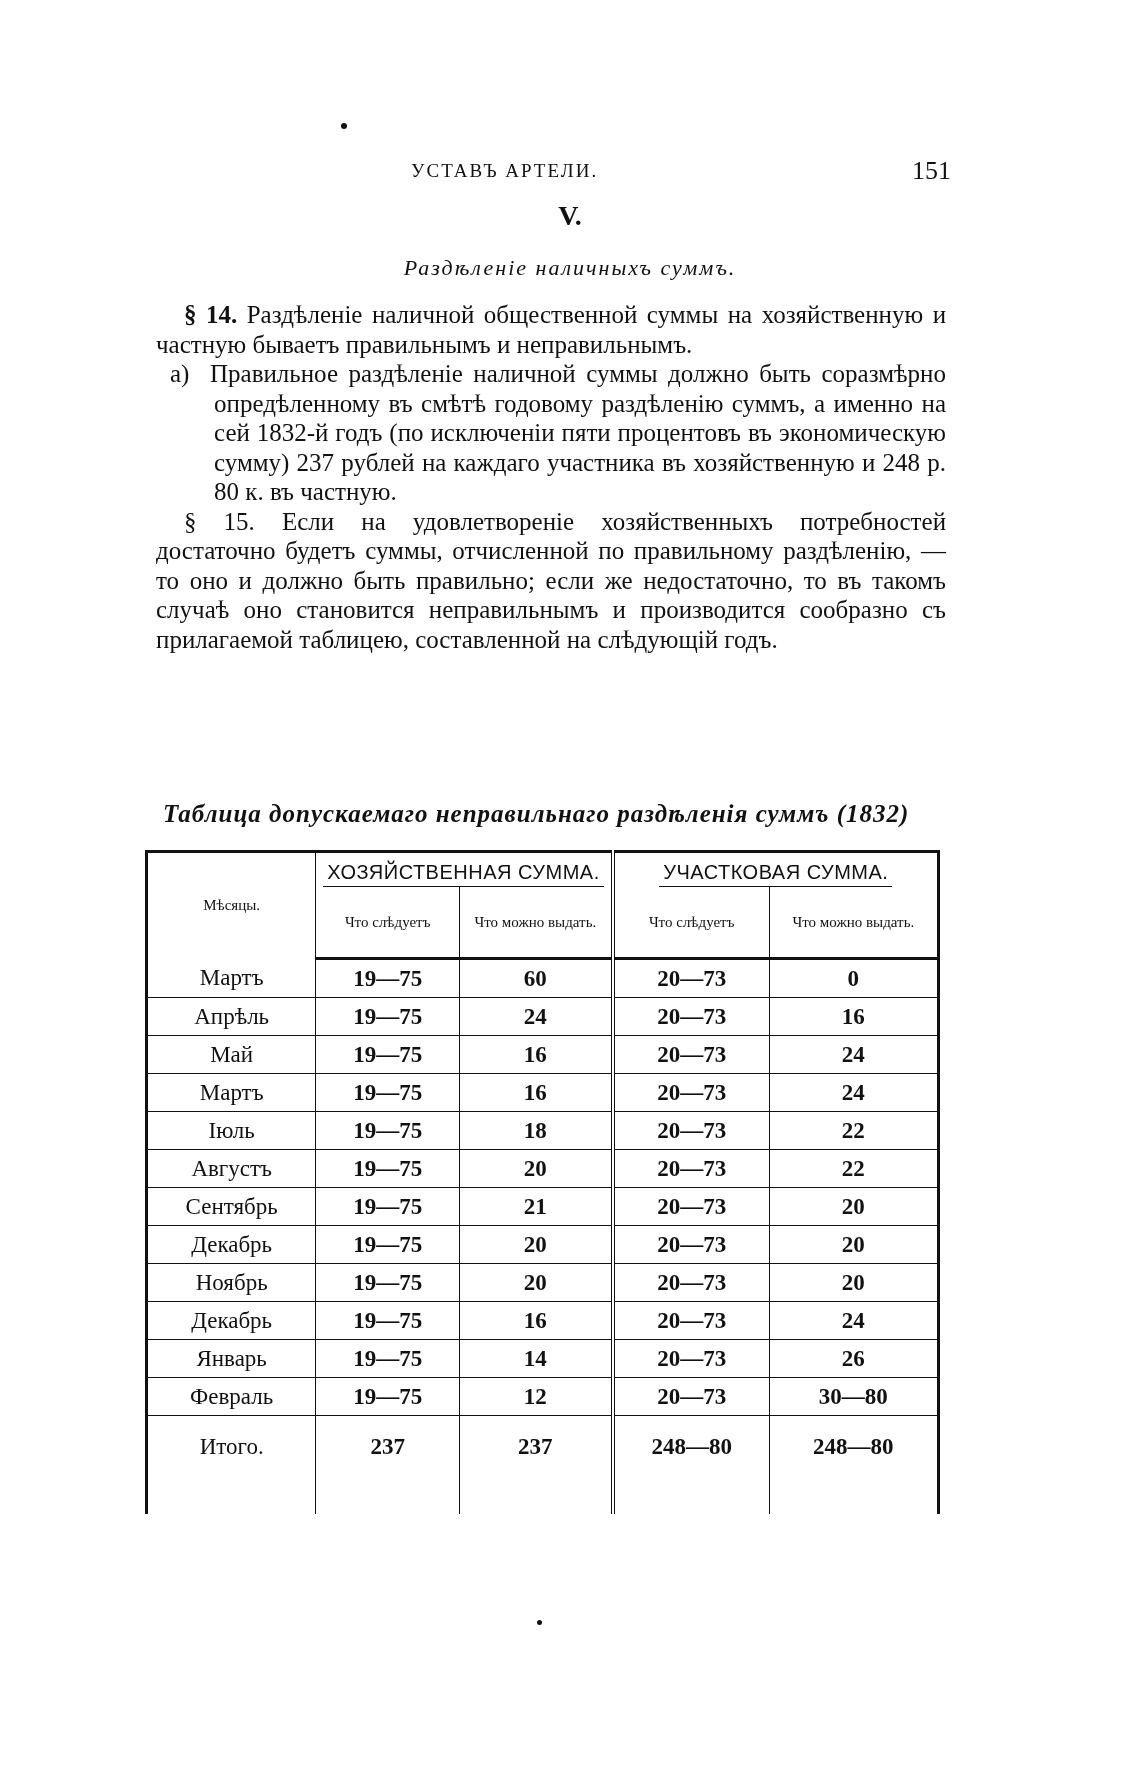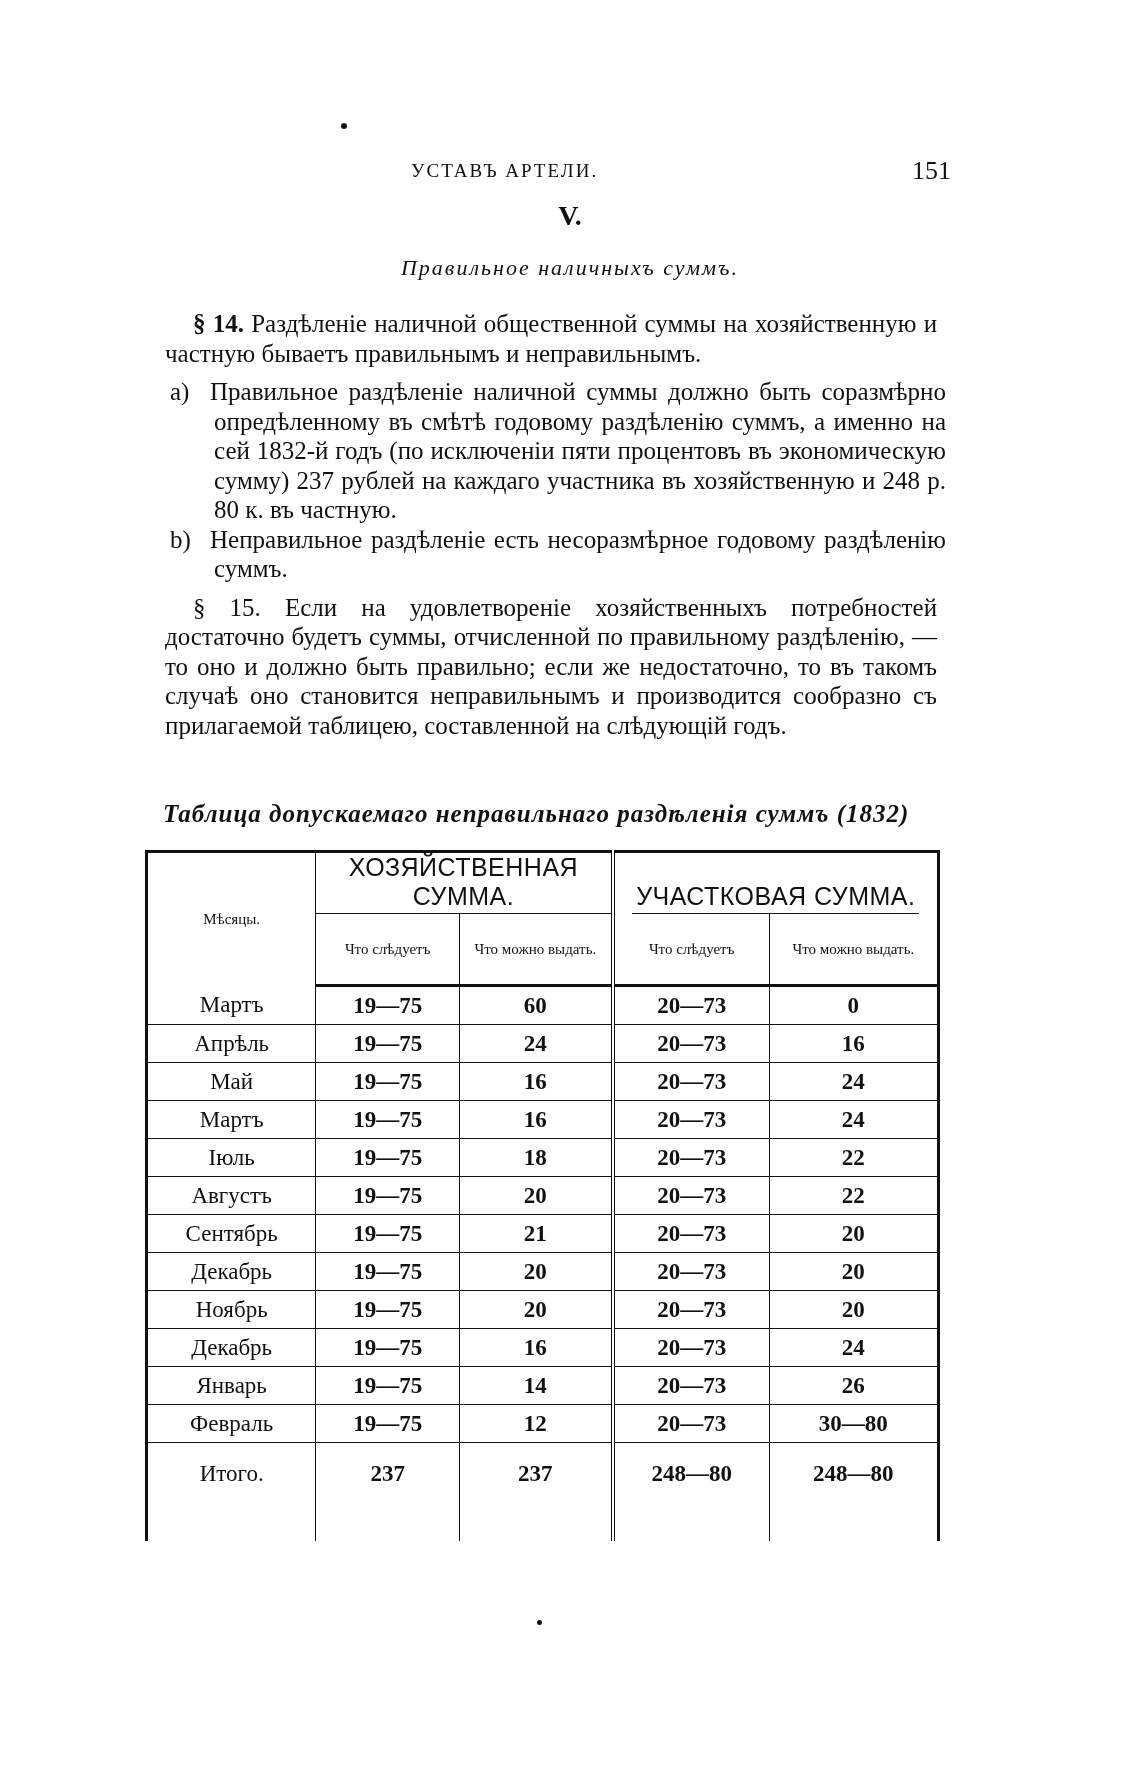--- a/index.html
+++ b/index.html
@@ -20,37 +20,37 @@
   }
   .chapter-title {
     position: absolute; top: 255px; left: 0; width: 1140px; text-align: center;
     font-family: "Liberation Serif", serif; font-style: italic; font-size: 22px; letter-spacing: 2px;
   }
   .body-text {
     position: absolute; top: 300px; left: 156px; width: 790px;
     font-family: "Liberation Serif", serif; font-size: 25px; line-height: 29.5px;
     text-align: justify;
   }
-  .para { margin: 9px; text-indent: 28px; }
+  .para { margin: 0; text-indent: 28px; }
   .item { margin: 0; padding-left: 58px; text-indent: -44px; }
   .item .marker { display: inline-block; width: 40px; text-indent: 0; }
   .caption {
     position: absolute; top: 800px; left: 163px; width: 790px;
     font-family: "Liberation Serif", serif; font-style: italic; font-weight: bold;
     font-size: 25px; letter-spacing: 1px; white-space: nowrap;
   }
   table.sums {
     position: absolute; top: 850px; left: 145px; width: 795px;
     border-collapse: collapse; font-family: "Liberation Serif", serif;
     border-left: 3px solid #111; border-right: 3px solid #111; border-top: 3px solid #111;
   }
   table.sums th, table.sums td { border-left: 1.5px solid #111; text-align: center; padding: 0; }
   table.sums th { font-weight: normal; }
   .h-group {
-    font-family: "Liberation Sans", sans-serif; font-weight: bold; font-size: 25px;
+    font-family: "Liberation Sans", sans-serif; font-weight: bold; font-size: 20px;
     letter-spacing: 0.5px; height: 34px; vertical-align: bottom;
   }
   .h-group span { display: inline-block; border-bottom: 1.5px solid #111; padding: 0 4px 2px; }
   .h-sub { font-size: 15px; line-height: 22px; height: 70px; }
   .h-month { font-size: 15px; width: 150px; }
   .head-row-2 th { border-bottom: 3px solid #111; }
   td.month { text-align: left; padding-left: 22px; font-size: 23px; }
   td.num { font-size: 23px; font-weight: bold; }
   tbody tr.data td { height: 37px; border-bottom: 1.5px solid #111; }
   tbody tr.total td { height: 80px; vertical-align: top; padding-top: 18px; }
@@ -62,32 +62,29 @@
 
 <div class="dot" style="left:341px;top:123px;"></div>
 <div class="dot" style="left:537px;top:1620px;width:5px;height:5px;"></div>
 
 <div class="header">
   <span class="running-title">УСТАВЪ АРТЕЛИ.</span>
   <span class="page-number">151</span>
 </div>
 
 <div class="chapter-num">V.</div>
-<div class="chapter-title">Правильное наличныхъ суммъ.</div>
+<div class="chapter-title">Раздѣленіе наличныхъ суммъ.</div>
 
 <div class="body-text">
   <p class="para">
     <b>§ 14.</b>
     <span>Раздѣленіе наличной общественной суммы на хозяйственную и частную бываетъ правильнымъ и неправильнымъ.</span>
   </p>
   <p class="item">
     <span class="marker">a)</span><span>Правильное раздѣленіе наличной суммы должно быть соразмѣрно опредѣленному въ смѣтѣ годовому раздѣленію суммъ, а именно на сей 1832-й годъ (по исключеніи пяти процентовъ въ экономическую сумму) 237 рублей на каждаго участника въ хозяйственную и 248 р. 80 к. въ частную.</span>
-  </p>
-  <p class="item">
-    <span class="marker">b)</span><span>Неправильное раздѣленіе есть несоразмѣрное годовому раздѣленію суммъ.</span>
   </p>
   <p class="para">
     <span>§ 15.</span>
     <span>Если на удовлетвореніе хозяйственныхъ потребностей достаточно будетъ суммы, отчисленной по правильному раздѣленію, — то оно и должно быть правильно; если же недостаточно, то въ такомъ случаѣ оно становится неправильнымъ и производится сообразно съ прилагаемой таблицею, составленной на слѣдующій годъ.</span>
   </p>
 </div>
 
 <div class="caption">Таблица допускаемаго неправильнаго раздѣленія суммъ (1832)</div>
 
 <table class="sums">

